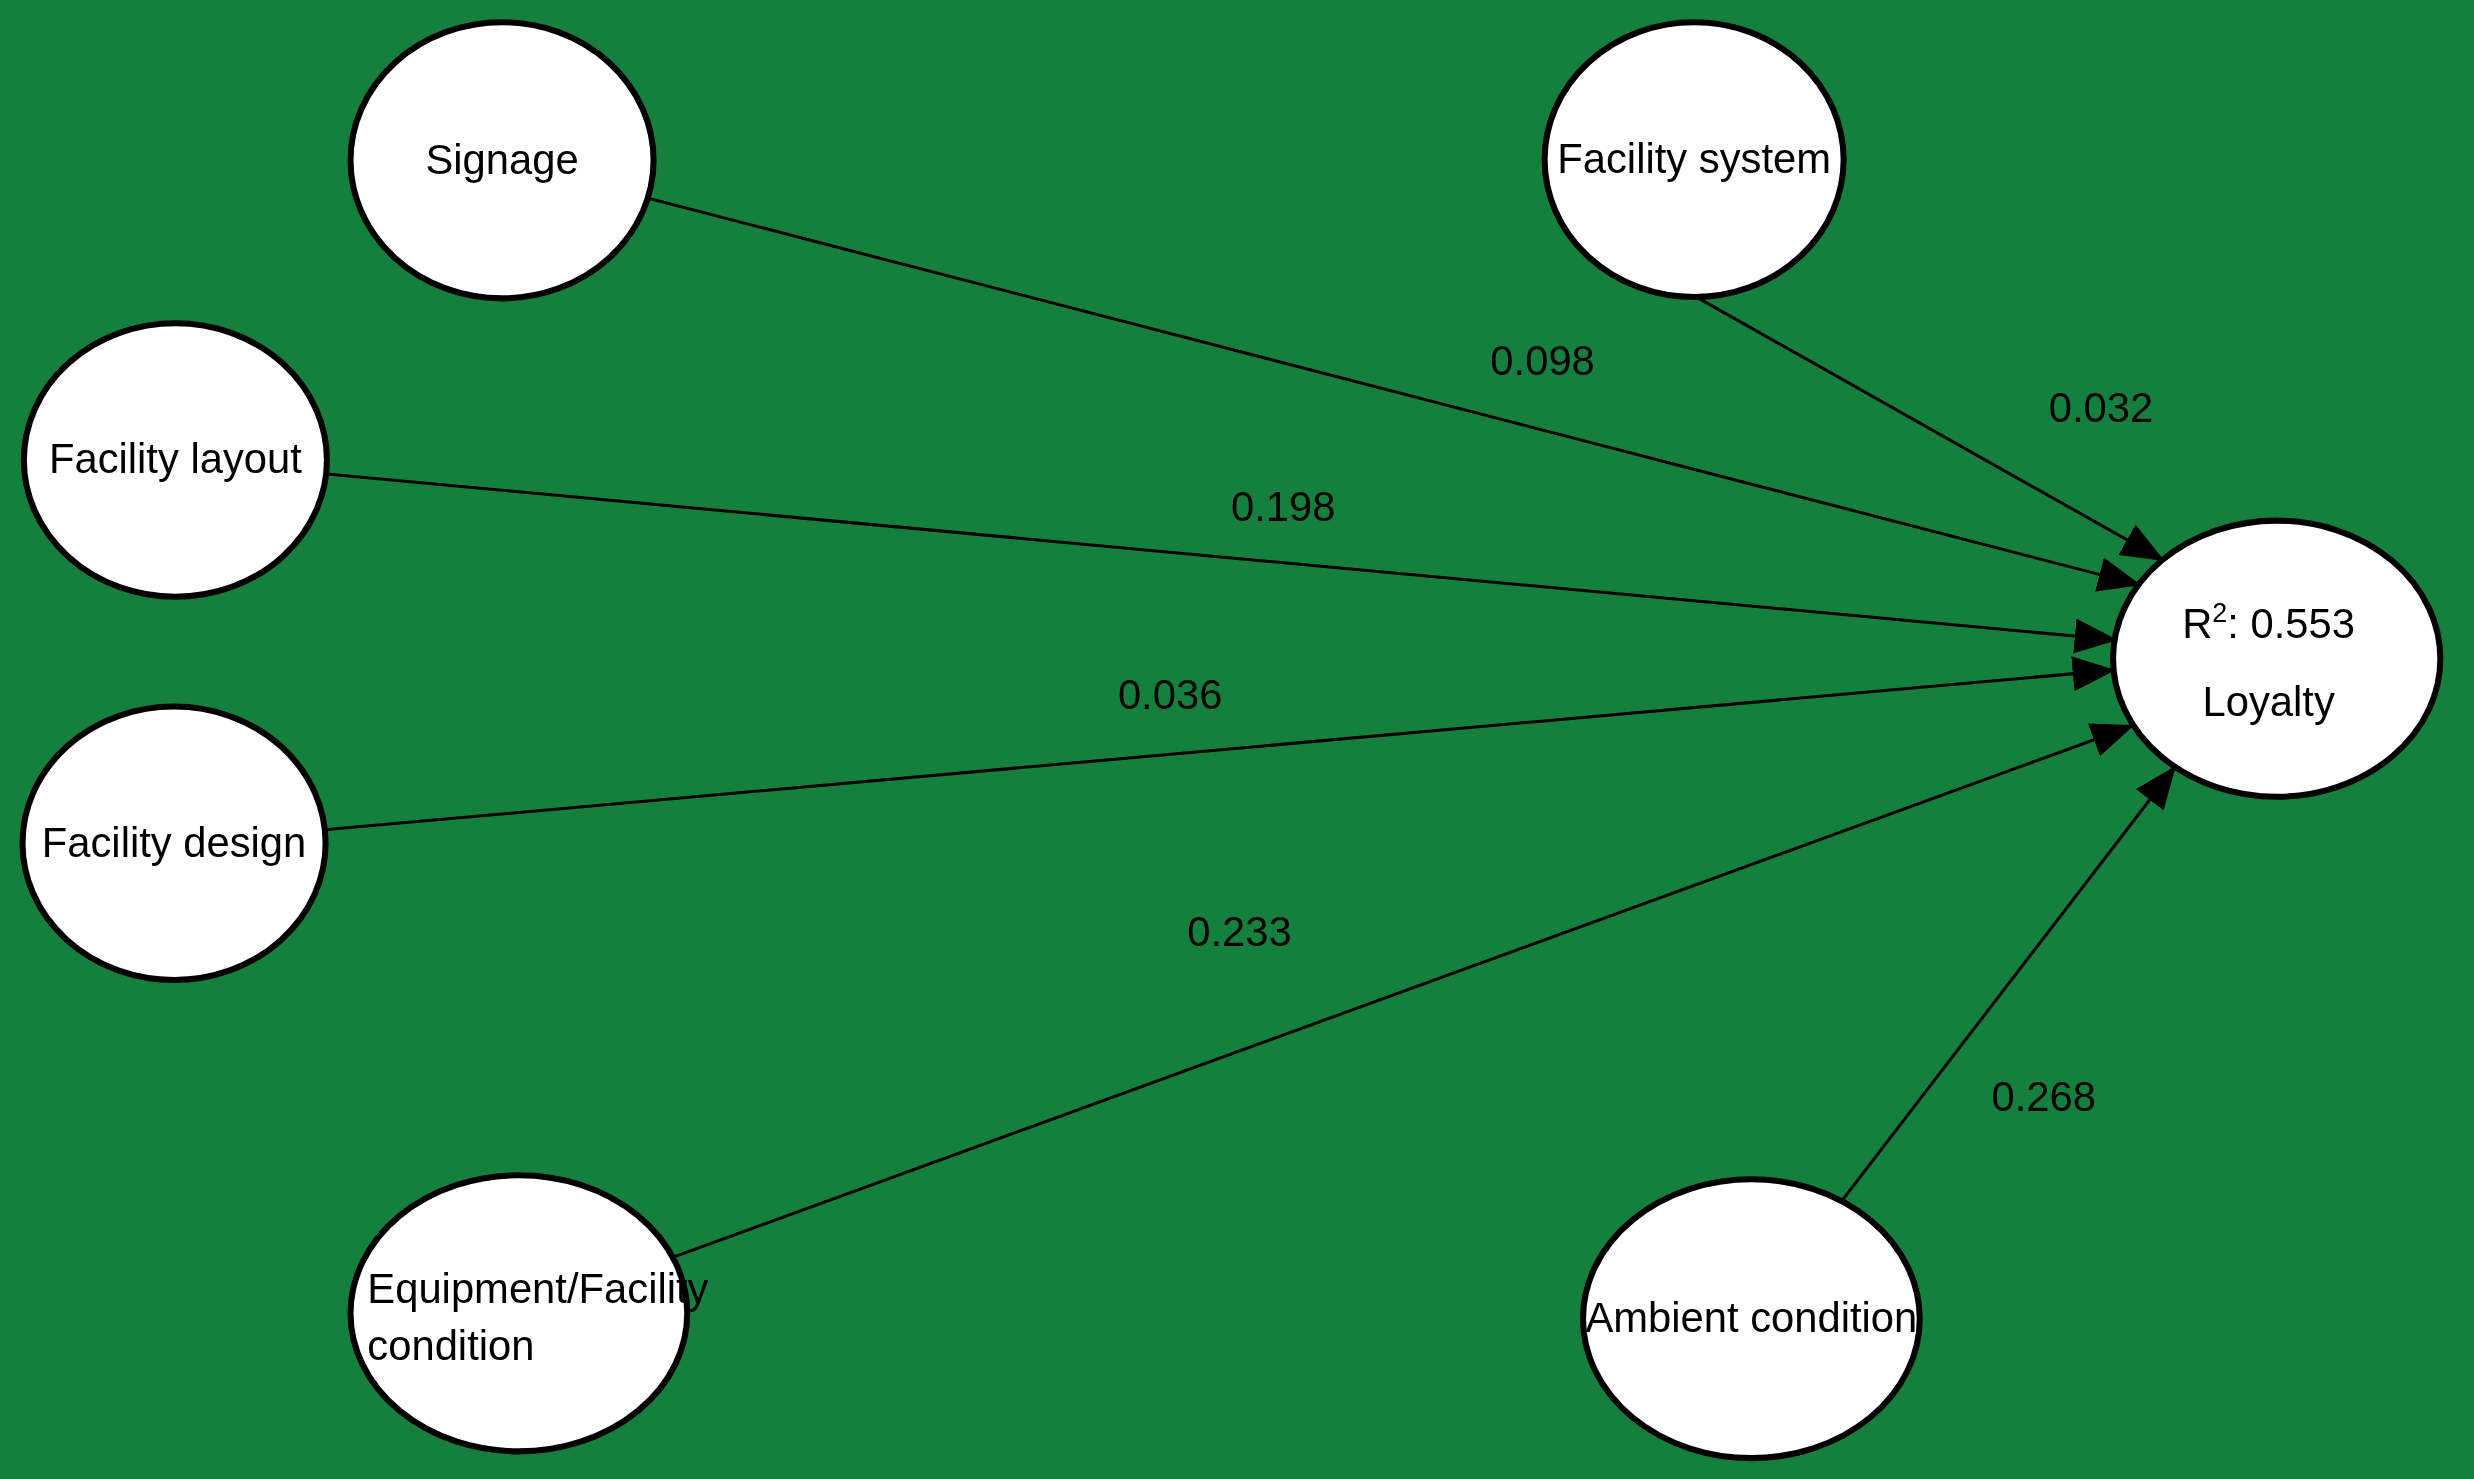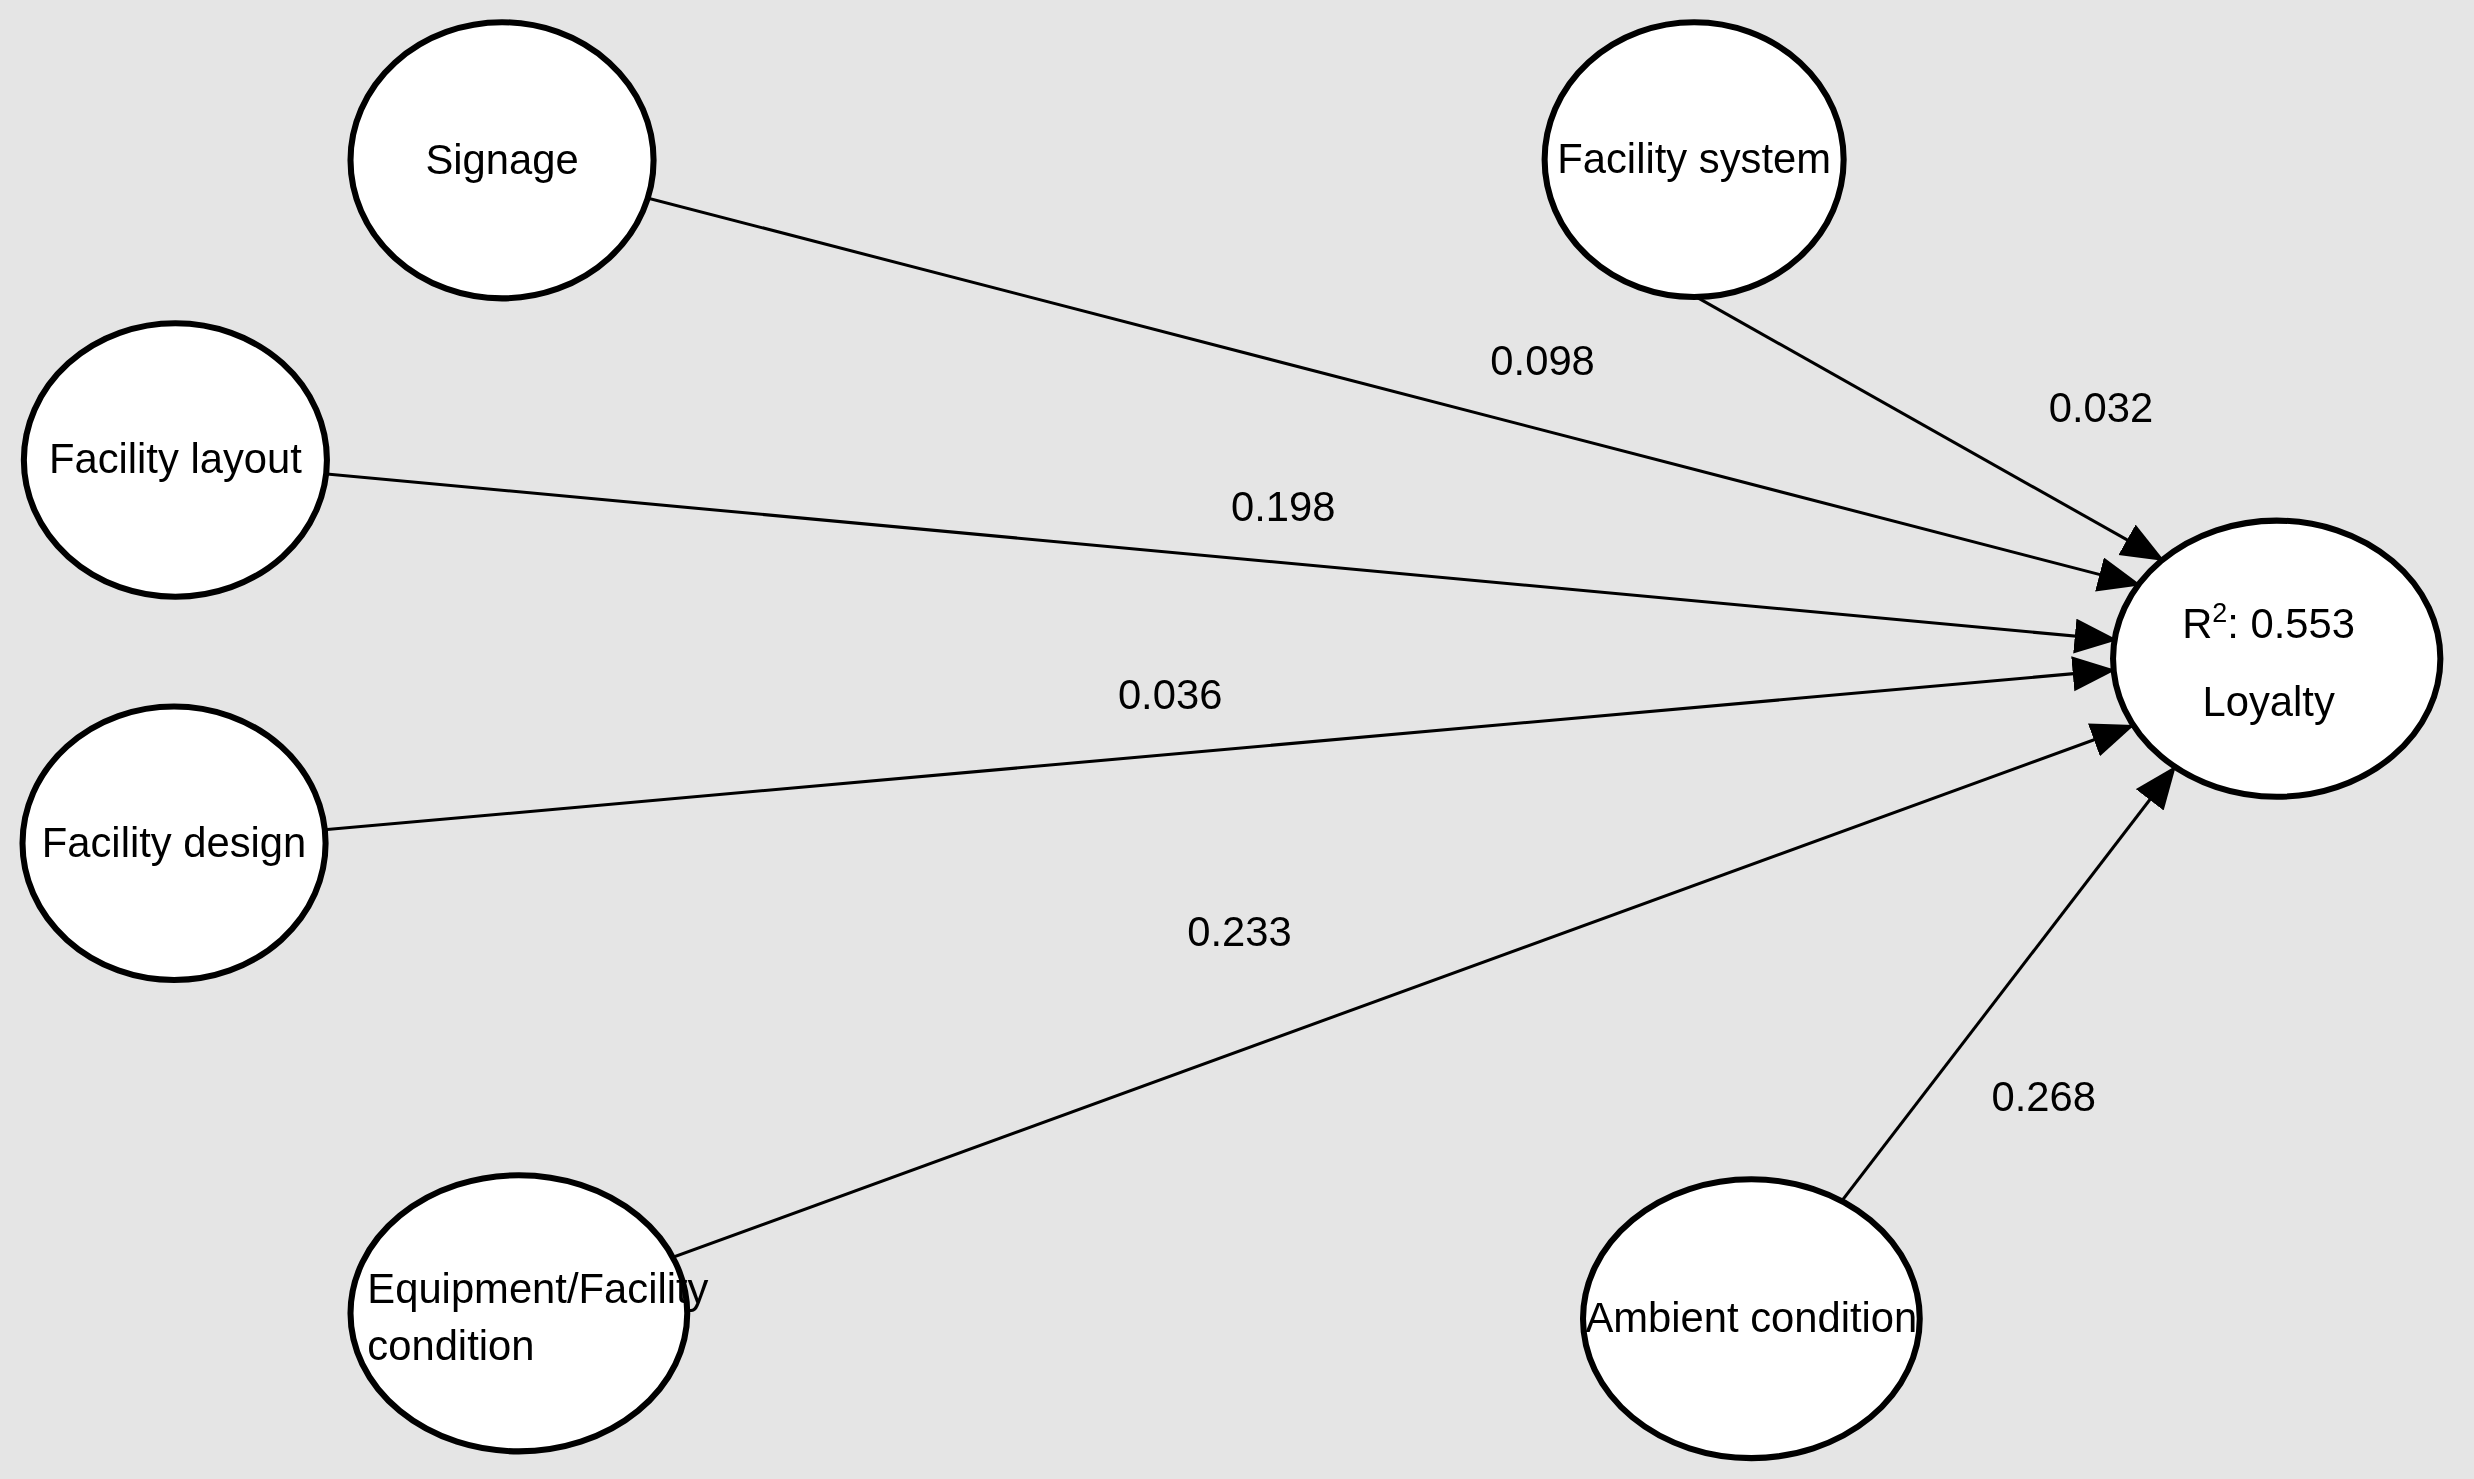--- a/index.html
+++ b/index.html
@@ -4,21 +4,21 @@
 <style>
   html, body {
     margin: 0;
     padding: 0;
     background: #ffffff;
   }
   .canvas {
     position: relative;
     width: 2475px;
     height: 1479px;
-    background: #e5e5e5;
+    background: #15803d;
     overflow: hidden;
   }
   svg {
     display: block;
     width: 2475px;
     height: 1479px;
   }
   .node-ellipse {
     fill: #ffffff;
     stroke: #000000;

